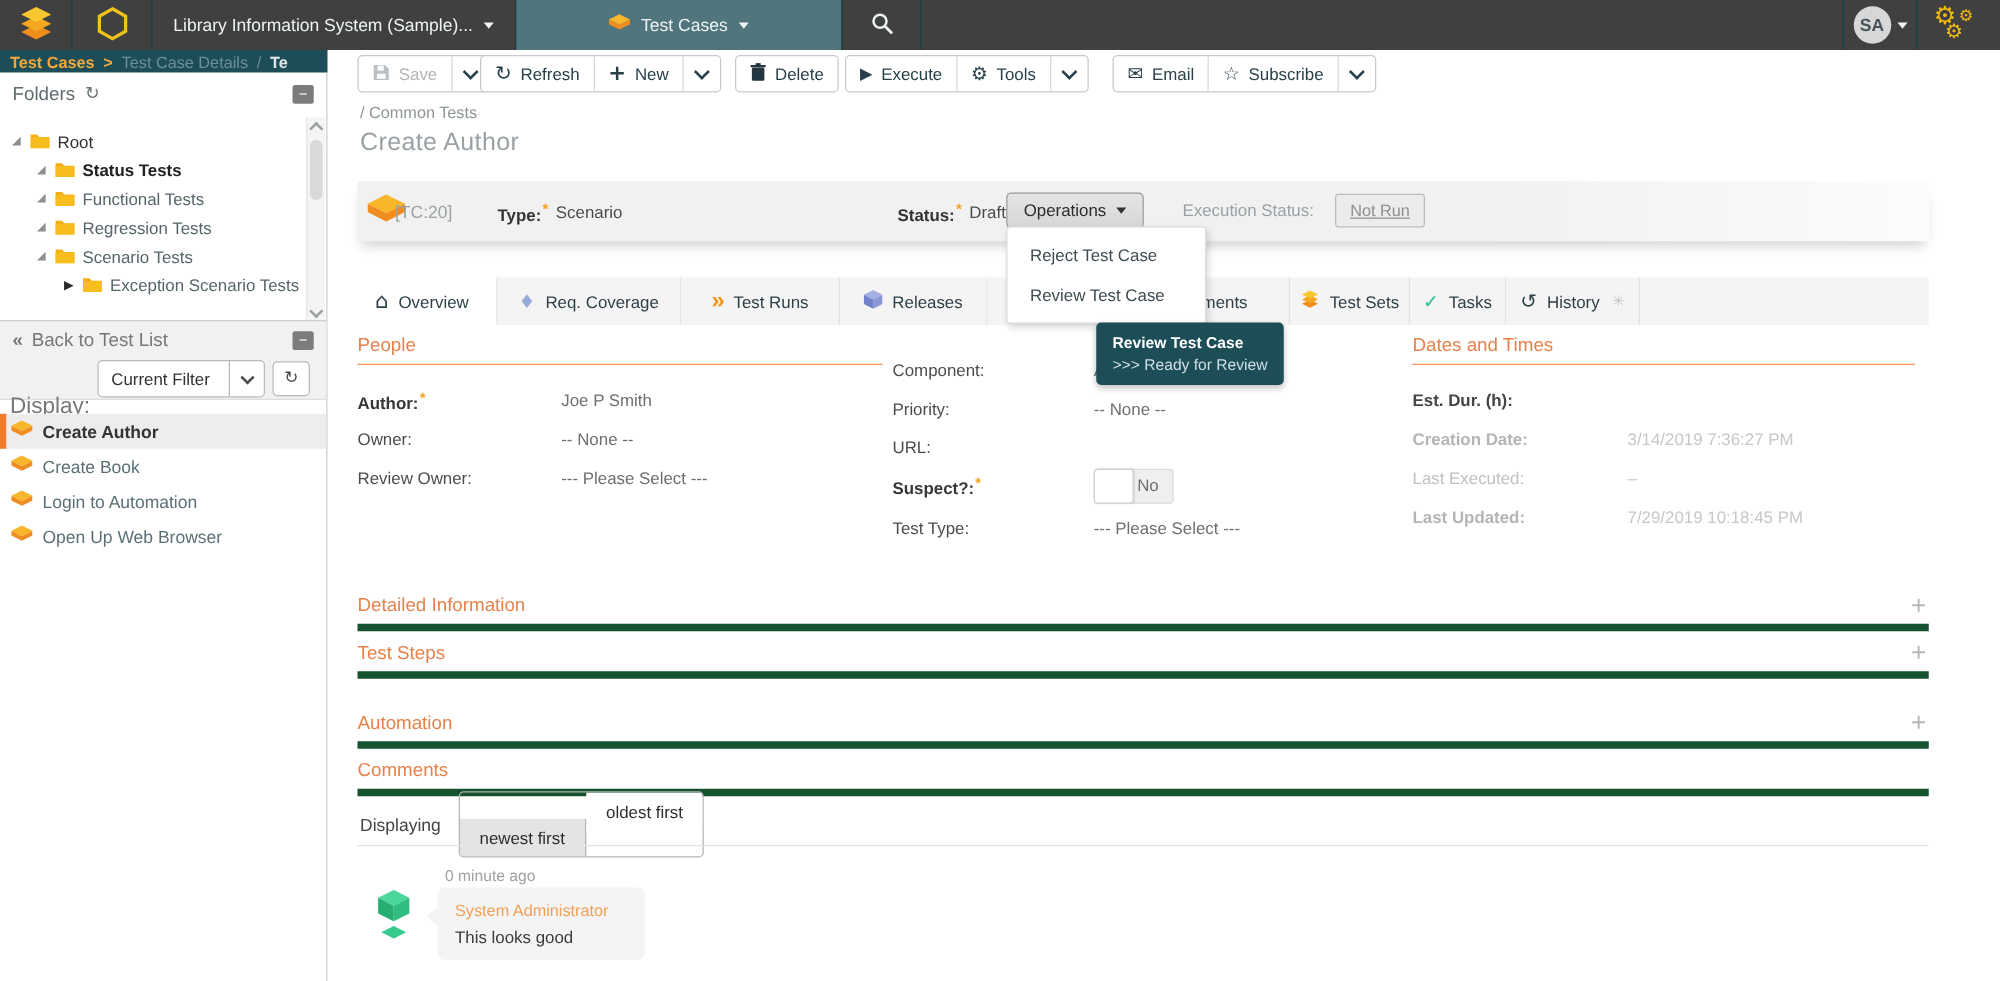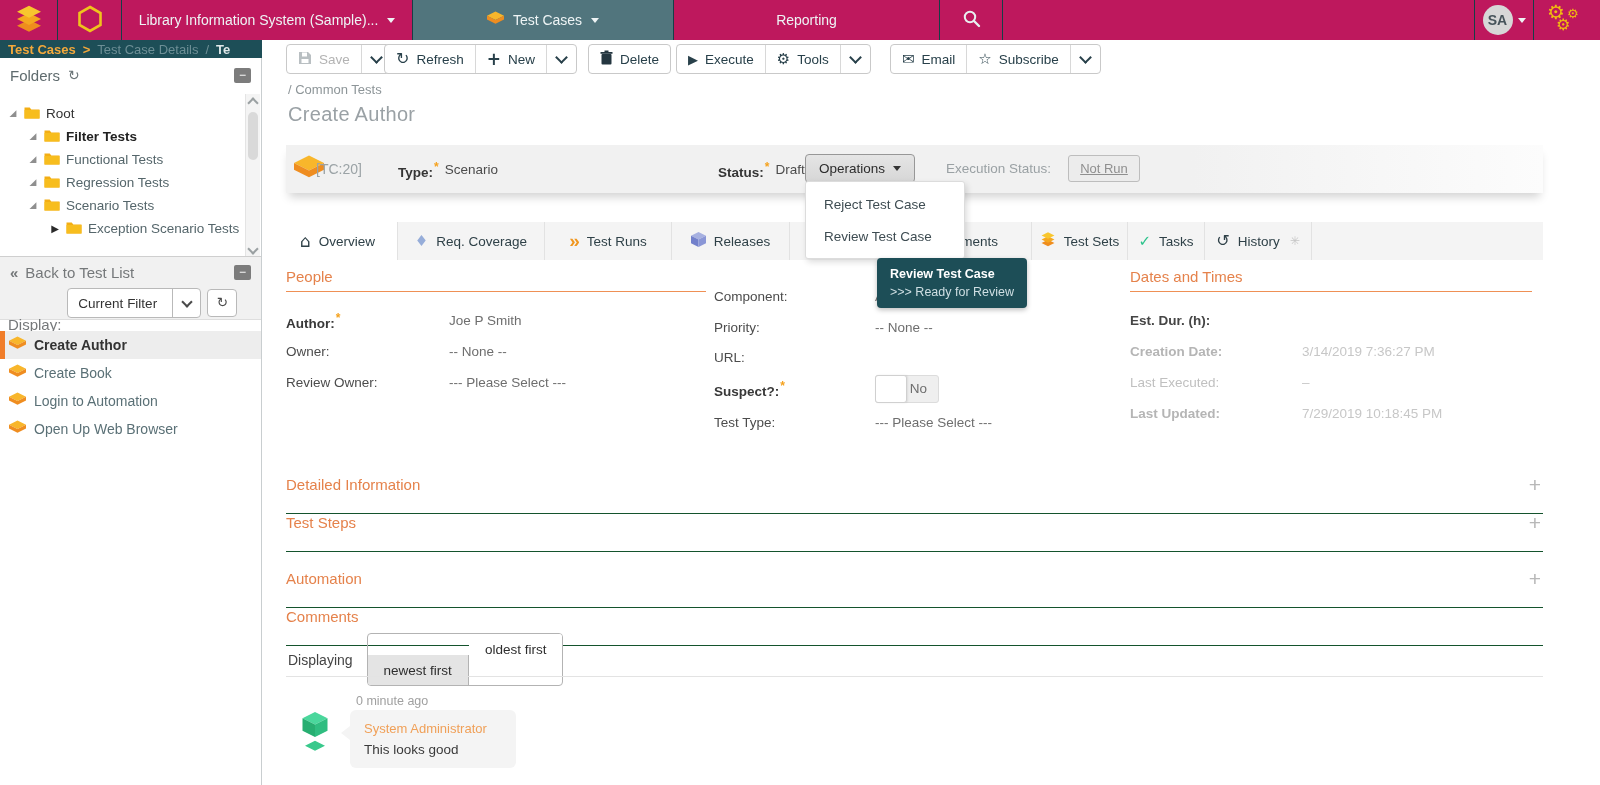--- a/index.html
+++ b/index.html
@@ -1,21 +1,21 @@
 <!DOCTYPE html>
 <html><head>
 <meta charset="utf-8">
 <style>
   html,body{margin:0;padding:0;background:#fff;}
   body{font-family:"Liberation Sans","DejaVu Sans",sans-serif;font-size:13.5px;color:#333;}
   .page{position:relative;width:1600px;height:785px;overflow:hidden;background:#fff;}
   .ic{font-family:"DejaVu Sans",sans-serif;line-height:1;}
 
   
-  .navbar{position:absolute;left:0;top:0;width:1600px;height:40px;background:#be185d;display:flex;align-items:stretch;z-index:50;}
+  .navbar{position:absolute;left:0;top:0;width:1600px;height:40px;background:#404040;display:flex;align-items:stretch;z-index:50;}
   .nb-sec{display:flex;align-items:center;justify-content:center;color:#eef4f5;font-size:14px;border-left:1px solid #163f47;cursor:pointer;}
   .nb-logo{width:57px;border-left:none;}
   .nb-hex{width:63px;}
   .nb-product{width:290px;gap:9px;}
   .nb-active{width:260px;background:#51757d;gap:9px;}
   .nb-reporting{width:265px;}
   .nb-search{width:62px;}
   .nb-spacer{flex:1;border-left:1px solid #163f47;cursor:default;}
   .nb-user{width:58px;gap:5px;border-left:1px solid #163f47;}
   .nb-admin{width:66px;border-left:1px solid #163f47;position:relative;}
@@ -51,21 +51,21 @@
   .chev{display:inline-block;width:6px;height:6px;border-right:2px solid #9aa0a2;border-bottom:2px solid #9aa0a2;}
   .chev.up{transform:rotate(-135deg);}
   .chev.down{transform:rotate(45deg);}
   .vs-up{position:absolute;top:5px;left:3px;cursor:pointer;}
   .vs-down{position:absolute;bottom:3px;left:3px;cursor:pointer;}
   .vs-thumb{position:absolute;left:2px;top:18px;width:10px;height:48px;background:#d9d9d9;border-radius:5px;cursor:pointer;}
   .back-panel{position:absolute;left:0;top:198px;width:100%;height:64px;background:#f1f1f1;border-top:1px solid #cfcfcf;border-bottom:1px solid #dedede;box-sizing:border-box;}
   .back-head{height:30px;display:flex;align-items:center;gap:7px;padding:0 10px;color:#75787a;font-size:15px;}
   .back-arrows{font-weight:bold;color:#75787a;cursor:pointer;}
   .display-row{display:flex;align-items:center;gap:6px;height:32px;padding:0 8px;}
-  .display-label{color:#75787a;font-size:15px;margin-top:43px;}
+  .display-label{color:#75787a;font-size:18px;margin-top:43px;}
   .select{display:flex;align-items:stretch;background:#fff;border:1px solid #b9b9b9;border-radius:4px;height:28px;cursor:pointer;}
   .select-value{padding:0 10px;font-size:13.5px;color:#333;display:flex;align-items:center;min-width:84px;}
   .select-chev{width:27px;border-left:1px solid #b9b9b9;display:flex;align-items:center;justify-content:center;}
   .select-chev .chev{border-color:#4a4a4a;margin-top:-2px;}
   .mini-btn{width:30px;height:28px;border:1px solid #b9b9b9;border-radius:4px;background:#fff;display:flex;align-items:center;justify-content:center;color:#4a4a4a;box-sizing:border-box;cursor:pointer;}
   .tc-list{position:absolute;left:0;top:273px;width:100%;}
   .tc-item{height:28px;display:flex;align-items:center;gap:8px;padding-left:9px;font-size:14px;color:#5a7076;cursor:pointer;}
   .tc-item.selected{background:#ededed;border-left:5px solid #f07d2a;padding-left:4px;color:#333;font-weight:bold;}
 
   
@@ -130,21 +130,21 @@
   .val{font-size:13.5px;color:#6e6e6e;}
   .dimb{color:#b5b5b5;font-weight:bold;}
   .dim{color:#c0c0c0;}
   .dimval{color:#c7c7c7;}
   .estlbl{color:#454545;font-weight:bold;}
   .toggle{width:62px;height:26px;background:#efefef;border:1px solid #dcdcdc;border-radius:3px;position:relative;cursor:pointer;}
   .knob{position:absolute;left:-1px;top:-1px;width:30px;height:26px;background:#fff;border:1px solid #d0d0d0;border-radius:3px;box-shadow:1px 0 2px rgba(0,0,0,.08);}
   .toggle-no{position:absolute;right:11px;top:5px;color:#6e6e6e;font-size:13.5px;}
 
   
-  .crow{position:absolute;left:286px;width:1257px;border-bottom:1px solid #14532d;padding-bottom:20px;font-size:15px;color:#e5824b;box-sizing:border-box;}
+  .crow{position:absolute;left:286px;width:1257px;border-bottom:6px solid #14532d;padding-bottom:6px;font-size:15px;color:#e5824b;box-sizing:border-box;}
   .crow1{top:476px;} .crow2{top:514px;} .crow3{top:570px;} .crow4{top:608px;}
   .plus{position:absolute;right:2px;top:-3px;color:#b8b8b8;font-size:21px;cursor:pointer;}
 
   
   .displaying-row{position:absolute;left:288px;top:633px;display:flex;align-items:center;gap:14px;}
   .disp-label{font-size:14px;color:#444;}
   .sort-group{display:flex;border:1px solid #b3b3b3;border-radius:4px;overflow:hidden;}
   .sort-btn{height:30px;display:flex;align-items:center;padding:0 16px;font-size:13.5px;color:#2e2e2e;background:#fff;cursor:pointer;}
   .sort-btn.active{background:#e4e4e4;border-right:1px solid #b3b3b3;margin-top:21px;}
   .cdivider{position:absolute;left:286px;top:676px;width:1257px;border-top:1px solid #e3e3e3;}
@@ -184,23 +184,20 @@
     <div class="nb-sec nb-active">
       <span>
         <svg width="17" height="15" viewBox="0 0 18 15">
             <polygon points="9,0 18,4.5 9,9 0,4.5" fill="#f8b62b"></polygon>
             <polygon points="0,4.5 9,9 18,4.5 18,8.5 9,13 0,8.5" fill="#ef8d20"></polygon>
           </svg>
       </span>
       <span>Test Cases</span>
       <span class="caret"></span>
     </div>
-    <div class="nb-sec nb-reporting">
-      <span>Reporting</span>
-    </div>
     <div class="nb-sec nb-search">
       <span>
         <svg width="19" height="19" viewBox="0 0 19 19">
             <circle cx="8" cy="8" r="5.2" fill="none" stroke="#e9eff0" stroke-width="2"></circle>
             <line x1="12" y1="12" x2="17" y2="17" stroke="#e9eff0" stroke-width="2.4" stroke-linecap="round"></line>
           </svg>
       </span>
     </div>
     <div class="nb-spacer"></div>
     <div class="nb-sec nb-user">
@@ -237,21 +234,21 @@
               <path d="M0.5 4h15v8.5H0.5z" fill="#f7bd1e"></path>
             </svg></span>
         <span class="tlabel dark">Root</span>
       </div>
       <div class="trow lv1">
         <span class="exp ic">◢</span>
         <span><svg width="16" height="13" viewBox="0 0 16 13">
               <path d="M0.5 1.5h5.2l1.6 2H15.5v9H0.5z" fill="#f3ae14"></path>
               <path d="M0.5 4h15v8.5H0.5z" fill="#f7bd1e"></path>
             </svg></span>
-        <span class="tlabel sel">Filter Tests</span>
+        <span class="tlabel sel">Status Tests</span>
       </div>
       <div class="trow lv1">
         <span class="exp ic">◢</span>
         <span><svg width="16" height="13" viewBox="0 0 16 13">
               <path d="M0.5 1.5h5.2l1.6 2H15.5v9H0.5z" fill="#f3ae14"></path>
               <path d="M0.5 4h15v8.5H0.5z" fill="#f7bd1e"></path>
             </svg></span>
         <span class="tlabel">Functional Tests</span>
       </div>
       <div class="trow lv1">

